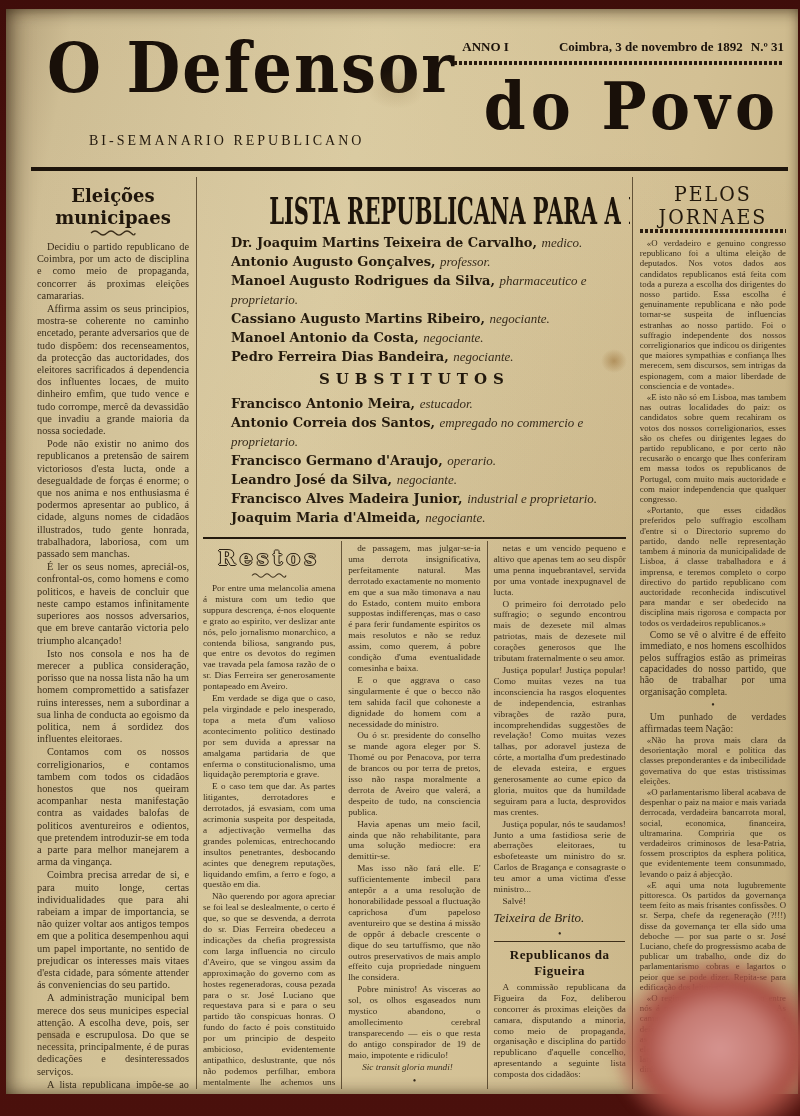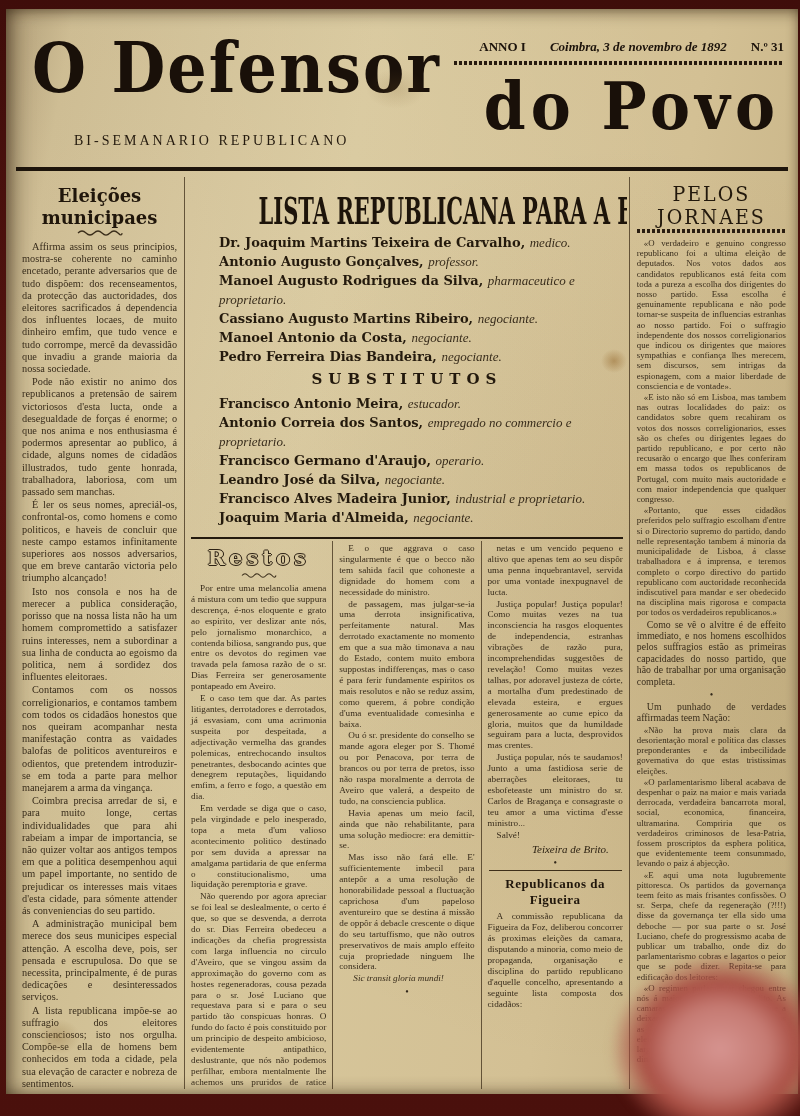--- a/index.html
+++ b/index.html
@@ -8,37 +8,37 @@
     linear-gradient(180deg,#3f0d0a 0,#561410 40%,#4a100c 100%);}
   #paper{position:absolute;left:6px;top:9px;right:2px;bottom:22px;
     background:
       radial-gradient(ellipse at 20% 25%, rgba(255,246,222,.14), transparent 60%),
       radial-gradient(ellipse at 78% 55%, rgba(120,90,40,.10), transparent 55%),
       linear-gradient(100deg,#ab9770 0,#c9b78c 7%,#d7c79c 38%,#d3c094 72%,#c2ae80 100%);
     box-shadow: inset 14px 0 22px -10px rgba(45,28,10,.65),
                 inset 0 10px 16px -9px rgba(45,28,10,.55),
                 inset -7px 0 14px -9px rgba(45,28,10,.45),
                 inset 0 -9px 16px -9px rgba(45,28,10,.45);
-    overflow:hidden;}
+    overflow:hidden;padding-left:15px;}
   .stain{position:absolute;border-radius:50%;pointer-events:none;}
   #stain1{left:595px;top:340px;width:26px;height:24px;background:radial-gradient(closest-side,rgba(140,92,30,.45),rgba(140,92,30,0));}
   #stain2{left:30px;top:1010px;width:44px;height:36px;background:radial-gradient(closest-side,rgba(130,95,40,.30),rgba(130,95,40,0));}
   #stain3{left:360px;top:60px;width:60px;height:40px;background:radial-gradient(closest-side,rgba(120,90,45,.18),rgba(120,90,45,0));}
   #finger{position:absolute;right:-30px;bottom:-28px;width:220px;height:190px;
     background:radial-gradient(closest-side,#d69490 0,#c57a72 45%,#a94f44 70%,rgba(110,25,16,0) 100%);
     border-radius:55% 45% 40% 60%;filter:blur(5px);}
   
   #masthead{position:relative;height:158px;color:#191009;}
   #title1{position:absolute;left:26px;top:18px;font-family:"DejaVu Serif",serif;font-weight:bold;
     font-size:62px;letter-spacing:2px;transform:scaleY(1.12);transform-origin:left top;white-space:nowrap;}
   #title2{position:absolute;right:18px;top:58px;font-family:"DejaVu Serif",serif;font-weight:bold;
     font-size:60px;letter-spacing:5px;transform:scaleY(1.1);transform-origin:right top;white-space:nowrap;}
-  #issue-line{position:absolute;right:14px;top:30px;display:flex;gap:24px;white-space:nowrap;
+  #issue-line{position:absolute;right:14px;top:30px;display:flex;gap:8px;white-space:nowrap;
     font-size:13px;font-weight:bold;color:#1c130b;align-items:baseline;}
-  #issue-line .date{font-style:italic;}
+  #issue-line .date{margin-left:42px;}
   #issue-rule{position:absolute;right:14px;top:52px;width:330px;height:4px;
     background:repeating-linear-gradient(90deg,#26190e 0 3px,transparent 3px 5px);}
   #subtitle{position:absolute;left:68px;top:124px;font-size:14px;letter-spacing:3px;color:#241a0e;}
   #mast-rule{height:4px;background:#1d140b;margin:0 10px;}
   
   #body{margin:6px 10px 0 14px;height:912px;display:flex;overflow:hidden;color:#382c1b;}
   .vdiv{width:1px;background:rgba(62,46,24,.75);margin:0 2px;}
   .col-left{width:158px;padding:4px 5px 0 2px;overflow:hidden;}
   .col-center{width:448px;display:flex;flex-direction:column;overflow:hidden;}
   .col-right{width:152px;padding:4px 2px 0 5px;overflow:hidden;}
@@ -59,21 +59,21 @@
   .cand-role{font-style:italic;}
   .center-rule{height:2px;background:#241a0e;margin:6px 4px 0;}
   .three-cols{flex:1;display:flex;overflow:hidden;margin-top:2px;}
   .sub-col{width:146px;padding:2px 4px 0;overflow:hidden;}
   .sub-col .para{font-size:9.2px;line-height:10.9px;text-indent:9px;}
   .restos-head{font-family:"DejaVu Serif",serif;font-weight:bold;font-size:21px;letter-spacing:4px;
     text-align:center;color:#d8c89e;margin:2px 0 0;
     text-shadow:1px 0 #2c2114,-1px 0 #2c2114,0 1px #2c2114,0 -1px #2c2114;}
   .sep-dot{text-align:center;font-size:10px;line-height:13px;color:#32281a;}
   .em-line{font-style:italic;text-indent:14px !important;}
-  .signature{text-align:right;font-style:italic;font-size:11px;margin:3px 14px 1px 0;color:#2e2313;}
+  .signature{text-align:left;font-style:italic;font-size:13px;margin:3px 1px 1px 0;color:#2e2313;}
   .end-rule{border-top:1.5px solid #3e2f1a;margin:1px 1px 5px;}
   .sec-head{font-family:Liberation Serif, serif;font-weight:bold;font-size:13px;text-align:center;
     color:#20160b;margin:1px 0 3px;letter-spacing:.5px;}
   
   .jornaes-head{font-family:"DejaVu Serif",serif;font-size:19px;letter-spacing:2px;text-align:center;
     color:#22180c;margin:2px 0 2px;transform:scaleY(1.05);}
   .jornaes-rule{height:4px;background:repeating-linear-gradient(90deg,#2a1d10 0 3px,transparent 3px 5px);margin:0 0 5px;}
   .col-right .para{font-size:9.8px;line-height:11.4px;}
   .col-right .para.quote{font-size:8.8px;line-height:10.2px;text-indent:7px;}
 </style>
@@ -97,20 +97,21 @@
     <div id="mast-rule"></div>
 
     <div id="body">
 
       <div class="col-left">
         <div class="col-head">Eleições municipaes</div>
         <svg class="squig" width="46" height="8" viewBox="0 0 46 8">
             <path d="M1 4 Q 5 0 9 4 T 17 4 T 25 4 T 33 4 T 41 4 T 45 4" fill="none" stroke="#3a2d1a" stroke-width="1.2"></path>
           </svg>
         <div>
+            <p class="para">Decidiu o partido republicano de Coimbra, por um acto de disciplina e como meio de propaganda, concorrer ás proximas eleições camararias.</p>
             <p class="para">Affirma assim os seus principios, mostra-se coherente no caminho encetado, perante adversarios que de tudo dispõem: dos recenseamentos, da protecção das auctoridades, dos eleitores sacrificados á dependencia dos influentes locaes, de muito dinheiro emfim, que tudo vence e tudo corrompe, mercê da devassidão que invadiu a grande maioria da nossa sociedade.</p>
             <p class="para">Pode não existir no animo dos republicanos a pretensão de sairem victoriosos d'esta lucta, onde a desegualdade de forças é enorme; o que nos anima e nos enthusiasma é podermos apresentar ao publico, á cidade, alguns nomes de cidadãos illustrados, tudo gente honrada, trabalhadora, laboriosa, com um passado sem manchas.</p>
             <p class="para">É ler os seus nomes, apreciál-os, confrontal-os, como homens e como politicos, e haveis de concluir que neste campo estamos infinitamente superiores aos nossos adversarios, que em breve cantarão victoria pelo triumpho alcançado!</p>
             <p class="para">Isto nos consola e nos ha de merecer a publica consideração, porisso que na nossa lista não ha um homem compromettido a satisfazer ruins interesses, nem a subordinar a sua linha de conducta ao egoismo da politica, nem á sordidez dos influentes eleitoraes.</p>
             <p class="para">Contamos com os nossos correligionarios, e contamos tambem com todos os cidadãos honestos que nos queiram acompanhar nesta manifestação contra as vaidades balofas de politicos aventureiros e odientos, que pretendem introduzir-se em toda a parte para melhor manejarem a arma da vingança.</p>
             <p class="para">Coimbra precisa arredar de si, e para muito longe, certas individualidades que para ahi rabeiam a impar de importancia, se não quizer voltar aos antigos tempos em que a politica desempenhou aqui um papel importante, no sentido de prejudicar os interesses mais vitaes d'esta cidade, para sómente attender ás conveniencias do seu partido.</p>
             <p class="para">A administração municipal bem merece dos seus municipes especial attenção. A escolha deve, pois, ser pensada e escrupulosa. Do que se necessita, principalmente, é de puras dedicações e desinteressados serviços.</p>
             <p class="para">A lista republicana impõe-se ao suffragio dos eleitores conscienciosos; isto nos orgulha. Compõe-se ella de homens bem conhecidos em toda a cidade, pela sua elevação de caracter e nobreza de sentimentos.</p>
           </div>
       </div>
@@ -141,41 +142,43 @@
         <div class="center-rule"></div>
 
         <div class="three-cols">
           <div class="sub-col">
             <div class="restos-head">Restos</div>
             <svg class="squig" width="36" height="7" viewBox="0 0 36 7">
                 <path d="M1 3.5 Q 4 0 7 3.5 T 13 3.5 T 19 3.5 T 25 3.5 T 31 3.5 T 35 3.5" fill="none" stroke="#3a2d1a" stroke-width="1.1"></path>
               </svg>
             <div>
                 <p class="para">Por entre uma melancolia amena á mistura com um tedio que suppura descrença, é-nos eloquente e grato ao espirito, ver deslizar ante nós, pelo jornalismo monarchico, a contenda biliosa, sangrando pus, que entre os devotos do regimen vae travada pela famosa razão de o sr. Dias Ferreira ser generosamente pontapeado em Aveiro.</p>
+                <p class="para">Em verdade se diga que o caso, pela virgindade e pelo inesperado, topa a meta d'um valioso acontecimento politico destinado por sem duvida a apressar na amalgama partidaria de que enferma o constitucionalismo, uma liquidação peremptoria e grave.</p>
                 <p class="para">E o caso tem que dar. As partes litigantes, derrotadores e derrotados, já esvasiam, com uma acrimonia suspeita por despeitada, a adjectivação vermelha das grandes polemicas, entrechocando insultos penetrantes, desbocando acintes que denegrem reputações, liquidando emfim, a ferro e fogo, a questão em dia.</p>
-                <p class="para">Em verdade se diga que o caso, pela virgindade e pelo inesperado, topa a meta d'um valioso acontecimento politico destinado por sem duvida a apressar na amalgama partidaria de que enferma o constitucionalismo, uma liquidação peremptoria e grave.</p>
                 <p class="para">Não querendo por agora apreciar se foi leal se deslealmente, o certo é que, so que se desvenda, a derrota do sr. Dias Ferreira obedeceu a indicações da chefia progressista com larga influencia no circulo d'Aveiro, que se vingou assim da approximação do governo com as hostes regeneradoras, cousa pezada para o sr. José Luciano que requestava para si e para o seu partido tão conspicuas honras. O fundo do facto é pois constituido por um principio de despeito ambicioso, evidentemente antipathico, deslustrante, que nós não podemos perfilhar, embora mentalmente lhe achemos uns pruridos de ratice grotesca com episodios para rir...</p>
               </div>
           </div>
           <div class="vdiv"></div>
           <div class="sub-col cont">
             <div>
+                <p class="para">de passagem, mas julgar-se-ia uma derrota insignificativa, perfeitamente natural. Mas derrotado exactamente no momento em que a sua mão timonava a nau do Estado, contem muito embora suppostas indifferenças, mas o caso é para ferir fundamente espiritos os mais resolutos e não se reduz assim, como querem, á pobre condição d'uma eventualidade comesinha e baixa.</p>
                 <p class="para">E o que aggrava o caso singularmente é que o becco não tem sahida facil que cohoneste a dignidade do homem com a necessidade do ministro.</p>
-                <p class="para">de passagem, mas julgar-se-ia uma derrota insignificativa, perfeitamente natural. Mas derrotado exactamente no momento em que a sua mão timonava a nau do Estado, contem muito embora suppostas indifferenças, mas o caso é para ferir fundamente espiritos os mais resolutos e não se reduz assim, como querem, á pobre condição d'uma eventualidade comesinha e baixa.</p>
                 <p class="para">Ou ó sr. presidente do conselho se mande agora eleger por S. Thomé ou por Penacova, por terra de brancos ou por terra de pretos, isso não raspa moralmente a derrota de Aveiro que valerá, a despeito de tudo, na consciencia publica.</p>
                 <p class="para">Havia apenas um meio facil, ainda que não rehabilitante, para uma solução mediocre: era demittir-se.</p>
                 <p class="para">Mas isso não fará elle. E' sufficientemente imbecil para antepôr a a uma resolução de honorabilidade pessoal a fluctuação caprichosa d'um papeloso aventureiro que se destina á missão de oppôr á debacle crescente o dique do seu tartuffismo, que não outros preservativos de mais amplo effeito cuja propriedade ninguem lhe considera.</p>
+                <p class="para">Pobre ministro! As visceras ao sol, os olhos esgaseados num mystico abandono, o amollecimento cerebral transparecendo — eis o que resta do antigo conspirador de 19 de maio, impotente e ridiculo!</p>
                 <p class="para em-line">Sic transit gloria mundi!</p>
                 <div class="sep-dot">•</div>
               </div>
           </div>
           <div class="vdiv"></div>
           <div class="sub-col cont">
             <div>
                 <p class="para">netas e um vencido pequeno e altivo que apenas tem ao seu dispôr uma penna inquebrantavel, servida por uma vontade inexpugnavel de lucta.</p>
+                <p class="para">O primeiro foi derrotado pelo suffragio; o segundo encontrou mais de dezesete mil almas patriotas, mais de dezesete mil corações generosos que lhe tributam fraternalmente o seu amor.</p>
                 <p class="para">Justiça popular! Justiça popular! Como muitas vezes na tua inconsciencia ha rasgos eloquentes de independencia, estranhas vibrações de razão pura, incomprehendidas suggestões de revelação! Como muitas vezes talhas, por adoravel justeza de córte, a mortalha d'um predestinado de elevada esteira, e ergues generosamente ao cume epico da gloria, muitos que da humildade seguiram para a lucta, desprovidos mas crentes.</p>
                 <p class="para">Justiça popular, nós te saudamos! Junto a uma fastidiosa serie de aberrações eleitoraes, tu esbofeteaste um ministro do sr. Carlos de Bragança e consagraste o teu amor a uma victima d'esse ministro...</p>
                 <p class="para">Salvé!</p>
               </div>
             <div class="signature">Teixeira de Brito.</div>
             <div class="sep-dot">•</div>
             <div class="end-rule"></div>
             <div class="sec-head">Republicanos da Figueira</div>
             <div>
                 <p class="para">A commissão republicana da Figueira da Foz, deliberou concorrer ás proximas eleições da camara, disputando a minoria, como meio de propaganda, organisação e disciplina do partido republicano d'aquelle concelho, apresentando a seguinte lista composta dos cidadãos:</p>

